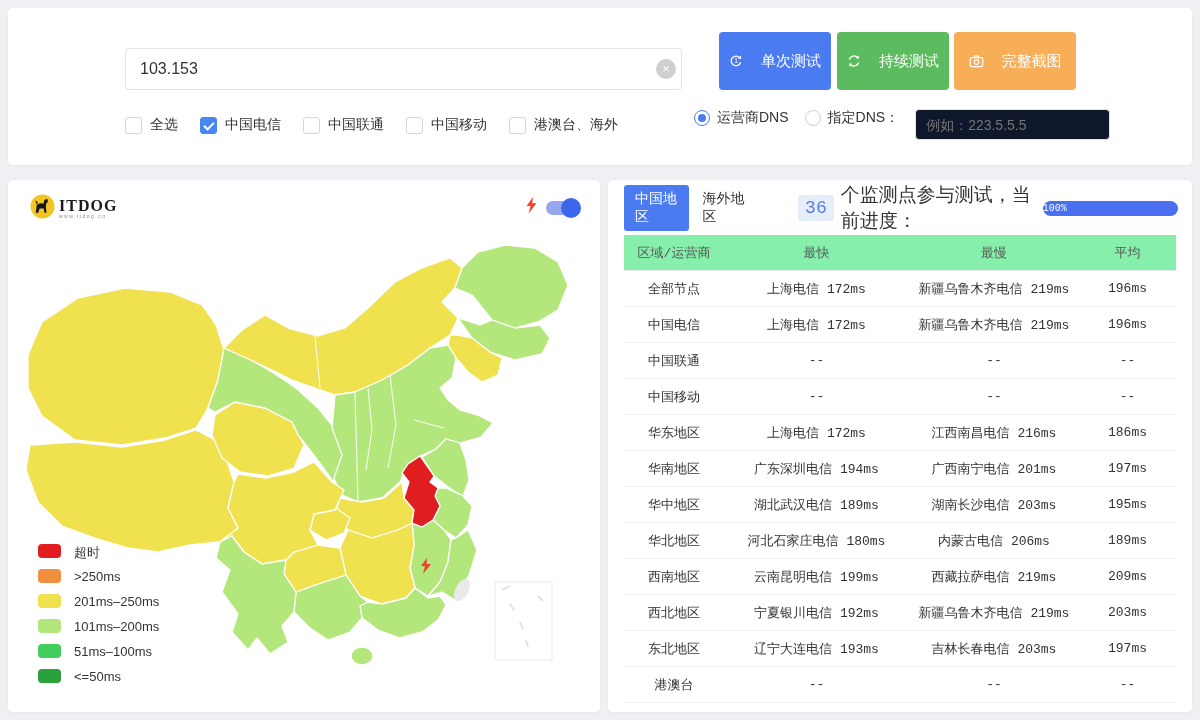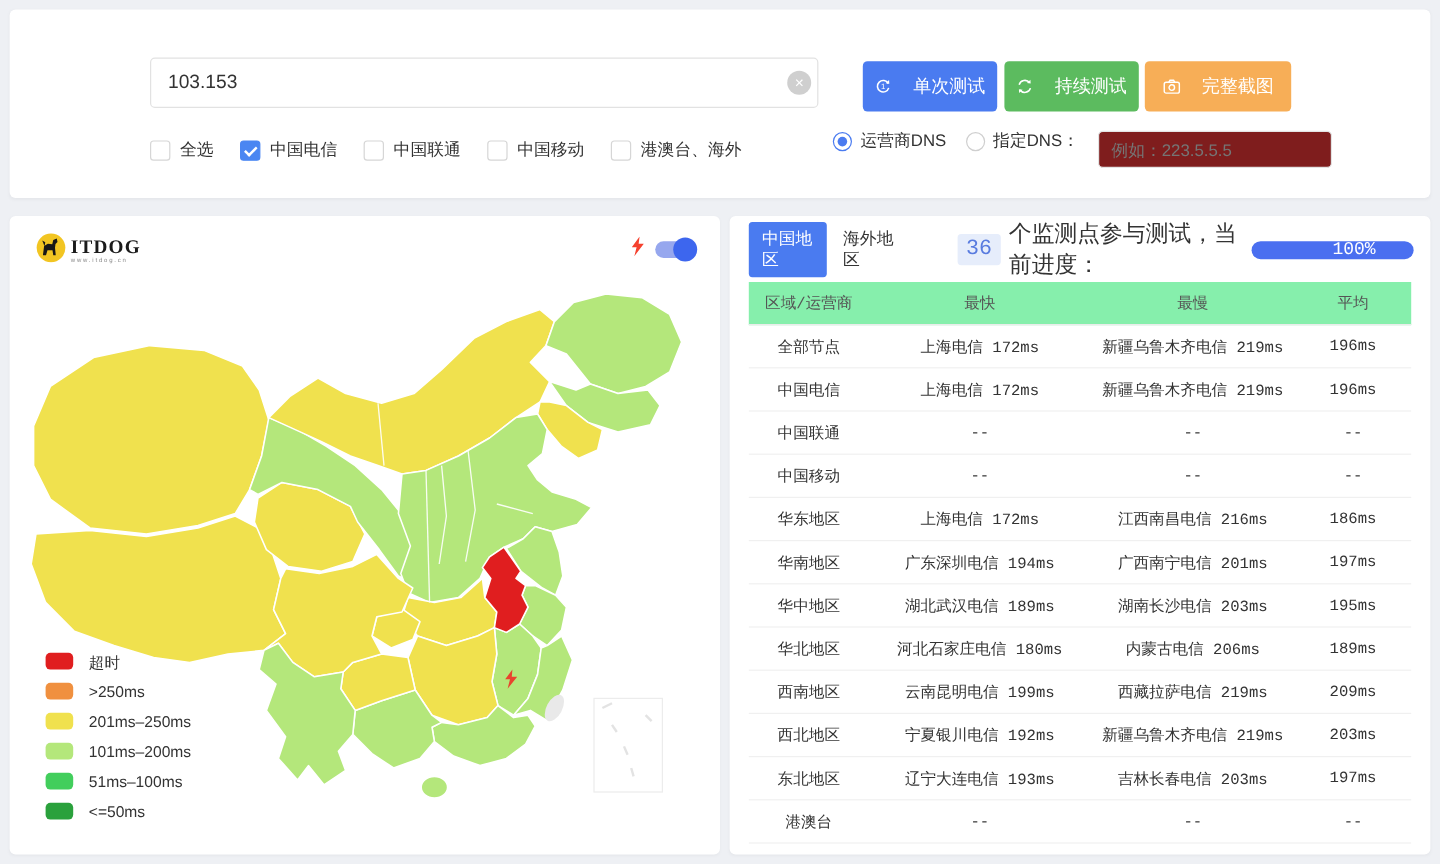--- a/index.html
+++ b/index.html
@@ -2,38 +2,38 @@
 <html><head>
 <meta charset="utf-8">
 <style>
   * { margin:0; padding:0; box-sizing:border-box; }
   html,body { width:1200px; height:720px; background:#EEF0F4; font-family:"Liberation Sans","DejaVu Sans",sans-serif; color:#333; overflow:hidden; }
   .card { position:absolute; background:#fff; border-radius:5px; box-shadow:0 1px 3px rgba(0,0,0,.04); }
   
   #top-card { left:8px; top:8px; width:1184px; height:157px; }
   .host-input { position:absolute; left:117px; top:40px; width:557px; height:42px; border:1px solid #E2E2E2; border-radius:4px; font-size:16px; color:#333; padding:0 40px 0 14px; outline:none; font-family:inherit; }
   .clear-btn { position:absolute; left:648px; top:51px; width:20px; height:20px; border-radius:50%; background:#CFCFCF; color:#fff; font-size:13px; line-height:20px; text-align:center; cursor:pointer; }
-  .btn { position:absolute; top:43px; height:42px; border:none; border-radius:4px; color:#fff; font-size:15px; font-family:inherit; display:flex; align-items:center; justify-content:center; gap:18px; cursor:pointer; }
+  .btn { position:absolute; top:24px; height:58px; border:none; border-radius:4px; color:#fff; font-size:15px; font-family:inherit; display:flex; align-items:center; justify-content:center; gap:18px; cursor:pointer; }
   .btn svg { display:block; }
   #btn-single { left:711px; width:112px; }
   #btn-continuous { left:829px; width:112px; }
   #btn-screenshot { left:946px; width:122px; }
   .opt-row { position:absolute; left:117px; top:104px; height:26px; display:flex; align-items:center; }
   .cb { display:flex; align-items:center; margin-right:22px; cursor:pointer; }
   .cb .box { position:relative; width:17px; height:17px; border:1px solid #D6D6D6; border-radius:3px; background:#fff; margin-right:8px; }
   .cb.checked .box { background:#4A86F2; border-color:#4A86F2; }
   .cb.checked .box::after { content:""; position:absolute; left:5px; top:2px; width:4px; height:8px; border:solid #fff; border-width:0 2px 2px 0; transform:rotate(45deg); }
   .cb .lbl { font-size:14px; color:#333; }
   .dns-row { position:absolute; left:686px; top:101px; height:32px; display:flex; align-items:flex-start; }
   .radio { display:flex; align-items:center; margin-right:16px; cursor:pointer; }
   .radio .dot { position:relative; width:16px; height:16px; border-radius:50%; border:1px solid #CFCFCF; margin-right:7px; background:#fff; }
   .radio.selected .dot { border-color:#4A7BF0; }
   .radio.selected .dot::after { content:""; position:absolute; left:3px; top:3px; width:8px; height:8px; border-radius:50%; background:#4A7BF0; }
   .radio .lbl { font-size:14px; color:#333; }
-  .dns-input { width:195px; height:31px; background:#7f1d1d; border:1px solid #E3E3E3; border-radius:4px; font-size:14px; color:#B9B9B9; padding:0 10px; font-family:inherit; }
+  .dns-input { width:195px; height:31px; background:#0f172a; border:1px solid #E3E3E3; border-radius:4px; font-size:14px; color:#B9B9B9; padding:0 10px; font-family:inherit; }
   
   #map-panel { left:8px; top:180px; width:592px; height:532px;padding-left:34px; }
   .logo { position:absolute; left:22px; top:14px; display:flex; align-items:center; }
   .logo-txt { margin-left:4px; }
   .logo-title { font-family:"Liberation Serif","DejaVu Serif",serif; font-weight:bold; font-size:16px; letter-spacing:1px; color:#1b1b1b; line-height:15px; }
   .logo-sub { font-size:5px; color:#8a8a8a; letter-spacing:1.5px; }
   .fast-wrap { position:absolute; right:20px; top:17px; display:flex; align-items:center; gap:8px; }
   .toggle { width:34px; height:14px; border-radius:8px; background:#96A7EE; position:relative; cursor:pointer; }
   .toggle .knob { position:absolute; right:-1px; top:-3px; width:20px; height:20px; border-radius:50%; background:#3D66EE; }
   #china-map { position:absolute; left:2px; top:50px; }
@@ -43,21 +43,21 @@
   .legend-label { font-size:13px; color:#333; }
   
   #results-panel { left:608px; top:180px; width:584px; height:532px;font-family:Liberation Mono, monospace; }
   .res-head { position:absolute; left:16px; right:14px; top:14px; height:28px; display:flex; align-items:center; }
   .tab { font-size:14px; cursor:pointer; }
   .tab.active { background:#4A7BF0; color:#fff; padding:5px 11px; border-radius:3px; }
   .tab.plain { color:#333; margin-left:14px; }
   .count-badge { margin-left:53px; background:#E6EDFB; color:#587BDF; font-size:18px; padding:3px 7px; border-radius:3px; }
   .prog-label { margin-left:7px; font-size:19px; color:#333; }
   .progress { margin-left:auto; width:178px; height:15px; border-radius:8px; background:#4A6FF0; position:relative; }
-  .progress .pct { position:absolute; width:100%; text-align:center; font-size:15px; color:#fff; line-height:15px;margin-left:18px; }
+  .progress .pct { position:absolute; width:100%; text-align:left; font-size:10px; color:#fff; line-height:15px; }
   .tbl { position:absolute; left:16px; right:16px; top:55px; }
   .trow { display:grid; grid-template-columns:100px 185px 170px 97px; height:36px; align-items:center; border-bottom:1px solid #F0F0F0; }
   .trow.head { background:#86efac; border-bottom:1px solid #EBEBEB; }
   .trow div { text-align:center; font-size:13px; color:#333; white-space:nowrap; }
   .trow.head div { color:#555; }
 </style>
 </head>
 <body>
 
 <div class="card" id="top-card">

